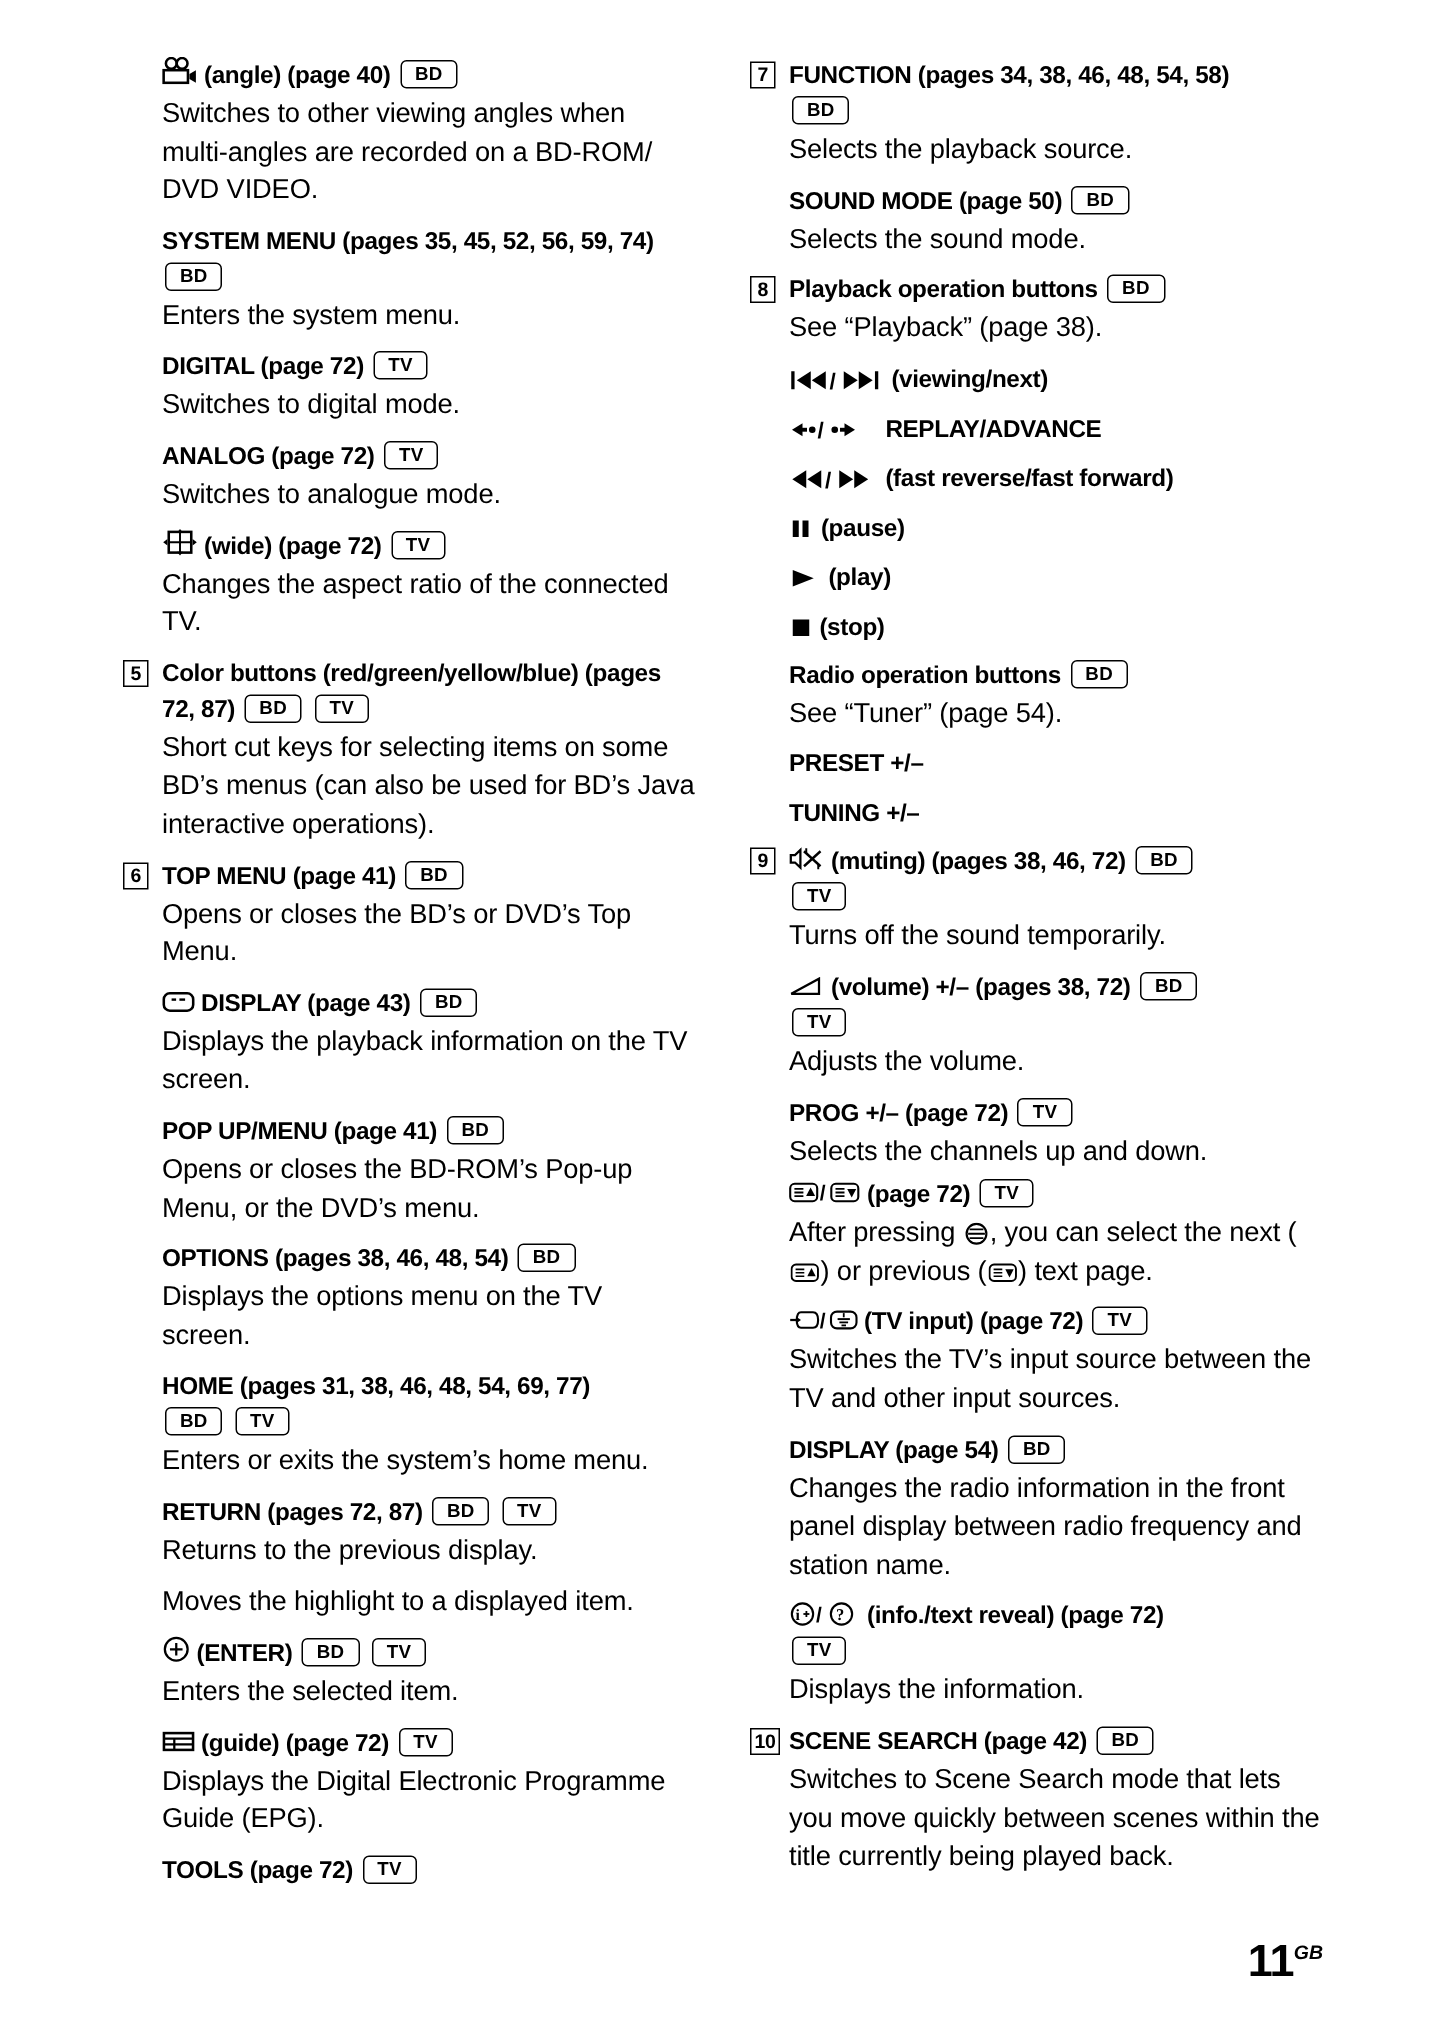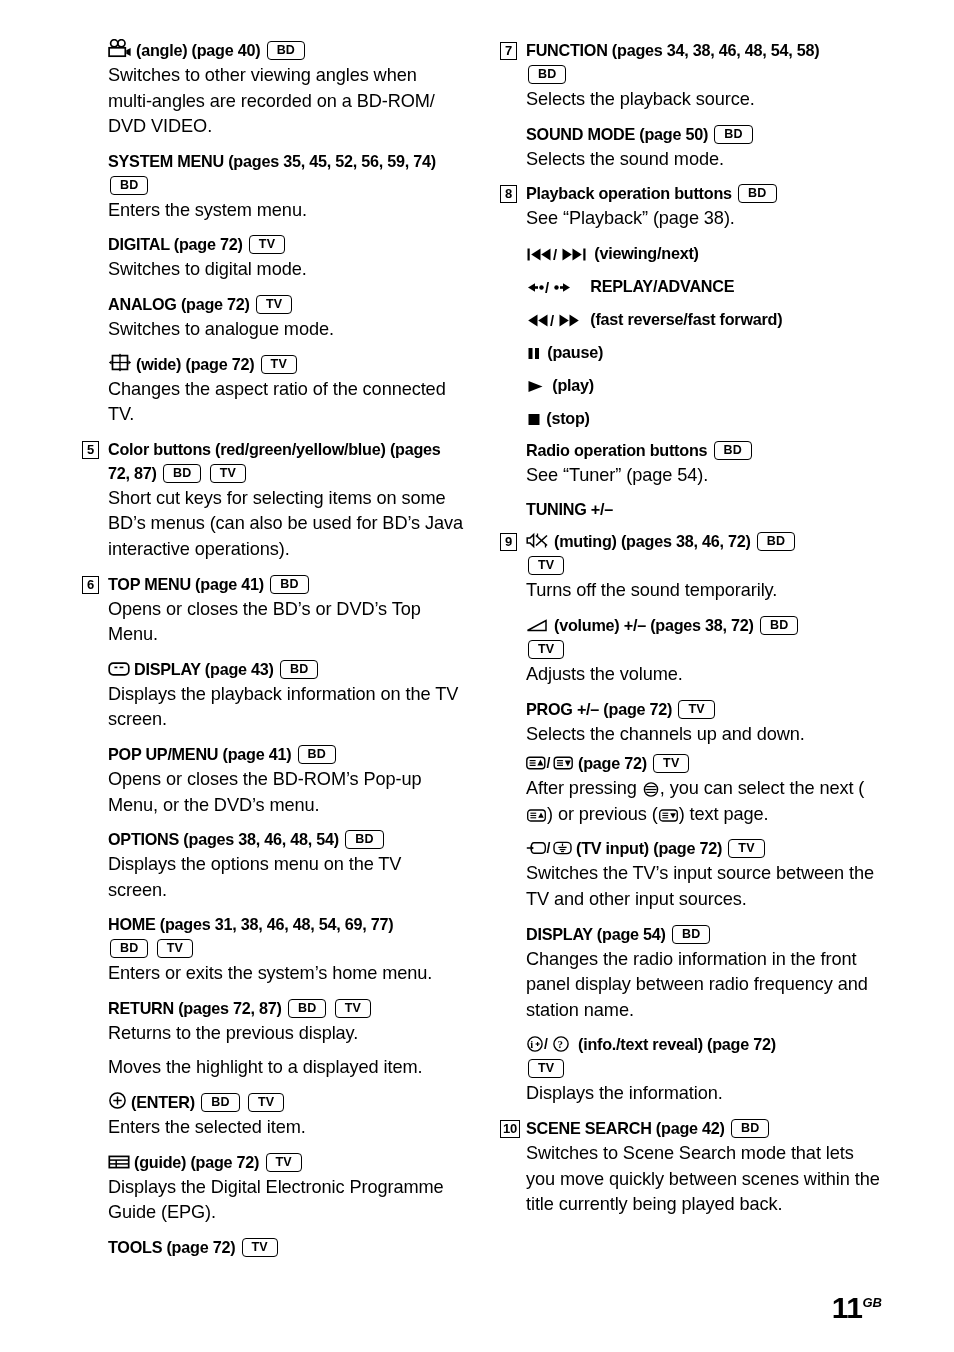--- a/index.html
+++ b/index.html
@@ -314,20 +314,21 @@
                 </svg></span> <span>(play)</span></p>
 
           <p class="hd sub"><span class="ic-mid"><svg width="14" height="15" viewBox="0 0 14 15">
                   <rect x="1.5" y="2" width="11" height="11" fill="#000"></rect>
                 </svg></span> <span>(stop)</span></p>
 
           <div class="spacer-sm"></div>
 
           <p class="hd"><span>Radio operation buttons</span> <span class="badge">BD</span></p>
           <p class="desc tight">See “Tuner” (page 54).</p>
+          <p class="hd sub">PRESET +/–</p>
           <p class="hd sub">TUNING +/–</p>
         </div>
       </div>
 
       <div class="spacer-sm"></div>
 
       <div class="entry">
         <div class="marker-cell"><span class="marker">9</span></div>
         <div class="body-cell">
           <p class="hd"><span class="ic"><svg width="24" height="17" viewBox="0 0 24 17">

